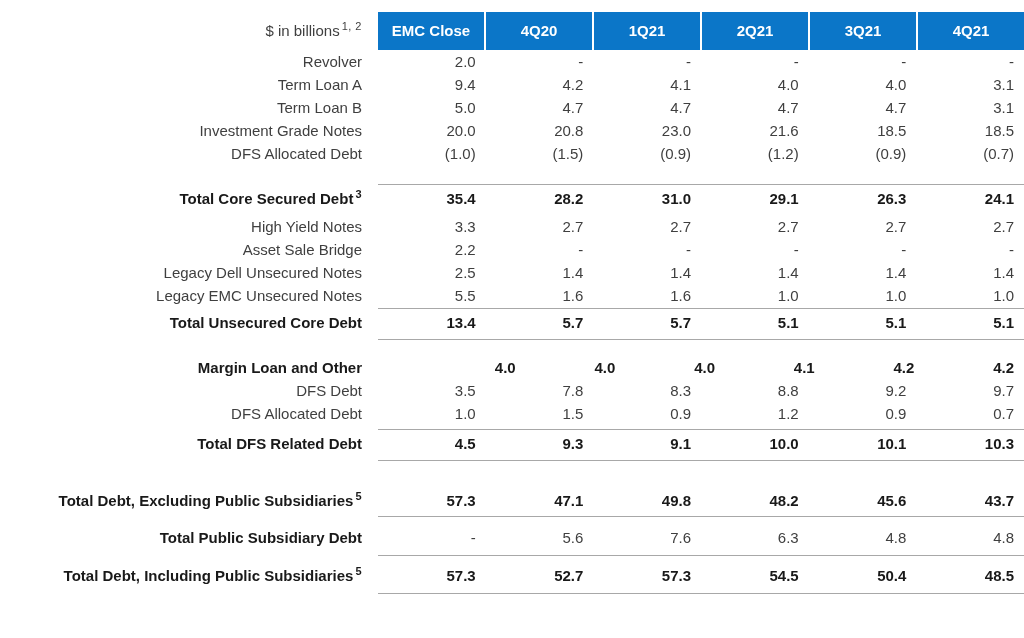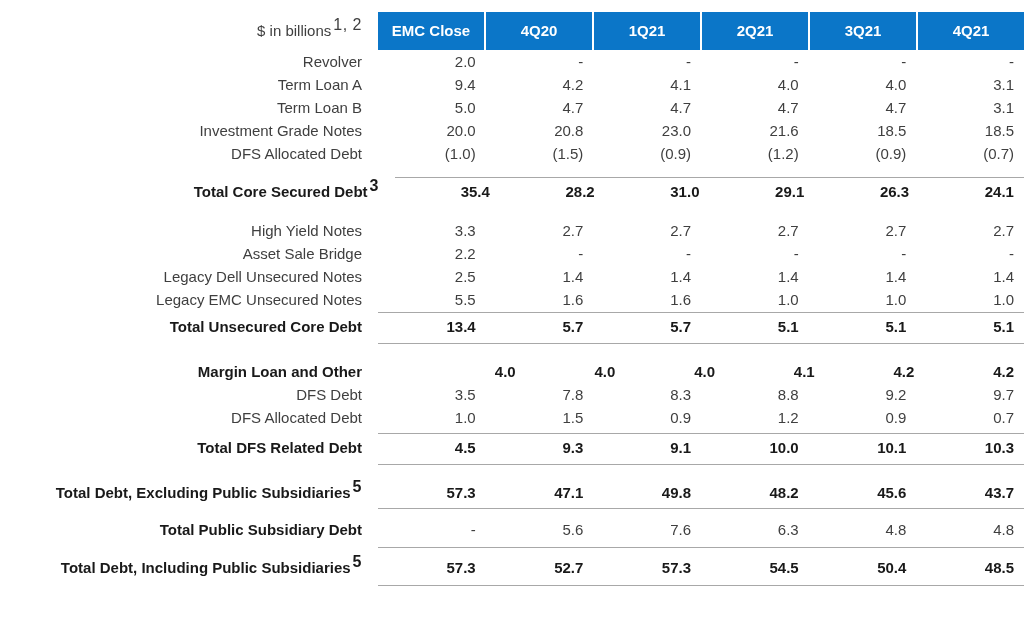--- a/index.html
+++ b/index.html
@@ -13,65 +13,65 @@
   .sheet { position:relative; width:1024px; height:638px; }
 
   .row { display:flex; align-items:stretch; line-height:18px; }
   .label-col {
     flex:0 0 378px; width:378px; text-align:right; padding-right:16px;
     white-space:nowrap;
   }
   .data-col { flex:1 1 auto; display:flex; min-width:0; }
   .cell { flex:1 1 0; text-align:right; padding-right:10px; white-space:nowrap; }
 
-  sup { font-size:16px; line-height:0; vertical-align:super; margin-left:2px; letter-spacing:0.5px; }
+  sup { font-size:11px; line-height:0; vertical-align:super; margin-left:2px; letter-spacing:0.5px; }
 
   
   .header-row { margin-top:12px; height:38px; }
   .header-row .label-col { padding-top:10px; }
   .header-row .data-col { gap:2px; }
   .header-cell {
     flex:1 1 0; background:var(--blue); color:#ffffff; font-weight:bold;
     display:flex; align-items:center; justify-content:center; text-align:right;
   }
 
   
   .item > div { padding-top:3px; padding-bottom:2px; }
 
   
   .gap-xxs { margin-top:1px; }
-  .gap-sm  { margin-top:13px; }
+  .gap-sm  { margin-top:2px; }
   .gap-xs  { margin-top:4px; }
   .gap-md  { }
   .gap-lg  { margin-top:16px;gap:48px; }
 
   .bold, .total-top, .total-boxed, .total-under, .total-excl, .total-pubsub, .total-incl, .bold-plain
     { font-weight:bold; color:var(--ink-bold); }
 
   
-  .total-top { margin-top:12px;padding-left:17px; }
+  .total-top { margin-top:19px; }
   .total-top > div { padding-top:5px; padding-bottom:5px; }
   .total-top .data-col { border-top:1px solid var(--rule); }
   .total-top .label-col { border-top:1px solid transparent; }
 
   
   .total-boxed > div { padding-top:5px; padding-bottom:7px; }
   .total-boxed .data-col { border-top:1px solid var(--rule); border-bottom:1px solid var(--rule);align-items:flex-end; }
   .total-boxed .label-col { border-top:1px solid transparent; border-bottom:1px solid transparent; }
 
   
   .total-under > div { padding-top:15px; padding-bottom:6px; }
   .total-under .data-col { border-bottom:1px solid var(--rule); }
   .total-under .label-col { border-bottom:1px solid transparent; }
 
   
   .bold-plain > div { padding-top:3px; padding-bottom:2px; }
 
   
-  .total-excl { margin-top:12px; }
+  .total-excl { margin-top:24px; }
   .total-excl > div { padding-top:7px; padding-bottom:6px; }
   .total-excl .data-col { border-bottom:1px solid var(--rule); }
   .total-excl .label-col { border-bottom:1px solid transparent; }
 
   
   .total-pubsub > div { padding-top:12px; padding-bottom:8px; }
   .total-pubsub .data-col { border-bottom:1px solid var(--rule); }
   .total-pubsub .label-col { border-bottom:1px solid transparent; }
   .total-pubsub .cell { font-weight:normal; color:var(--ink); }
 

